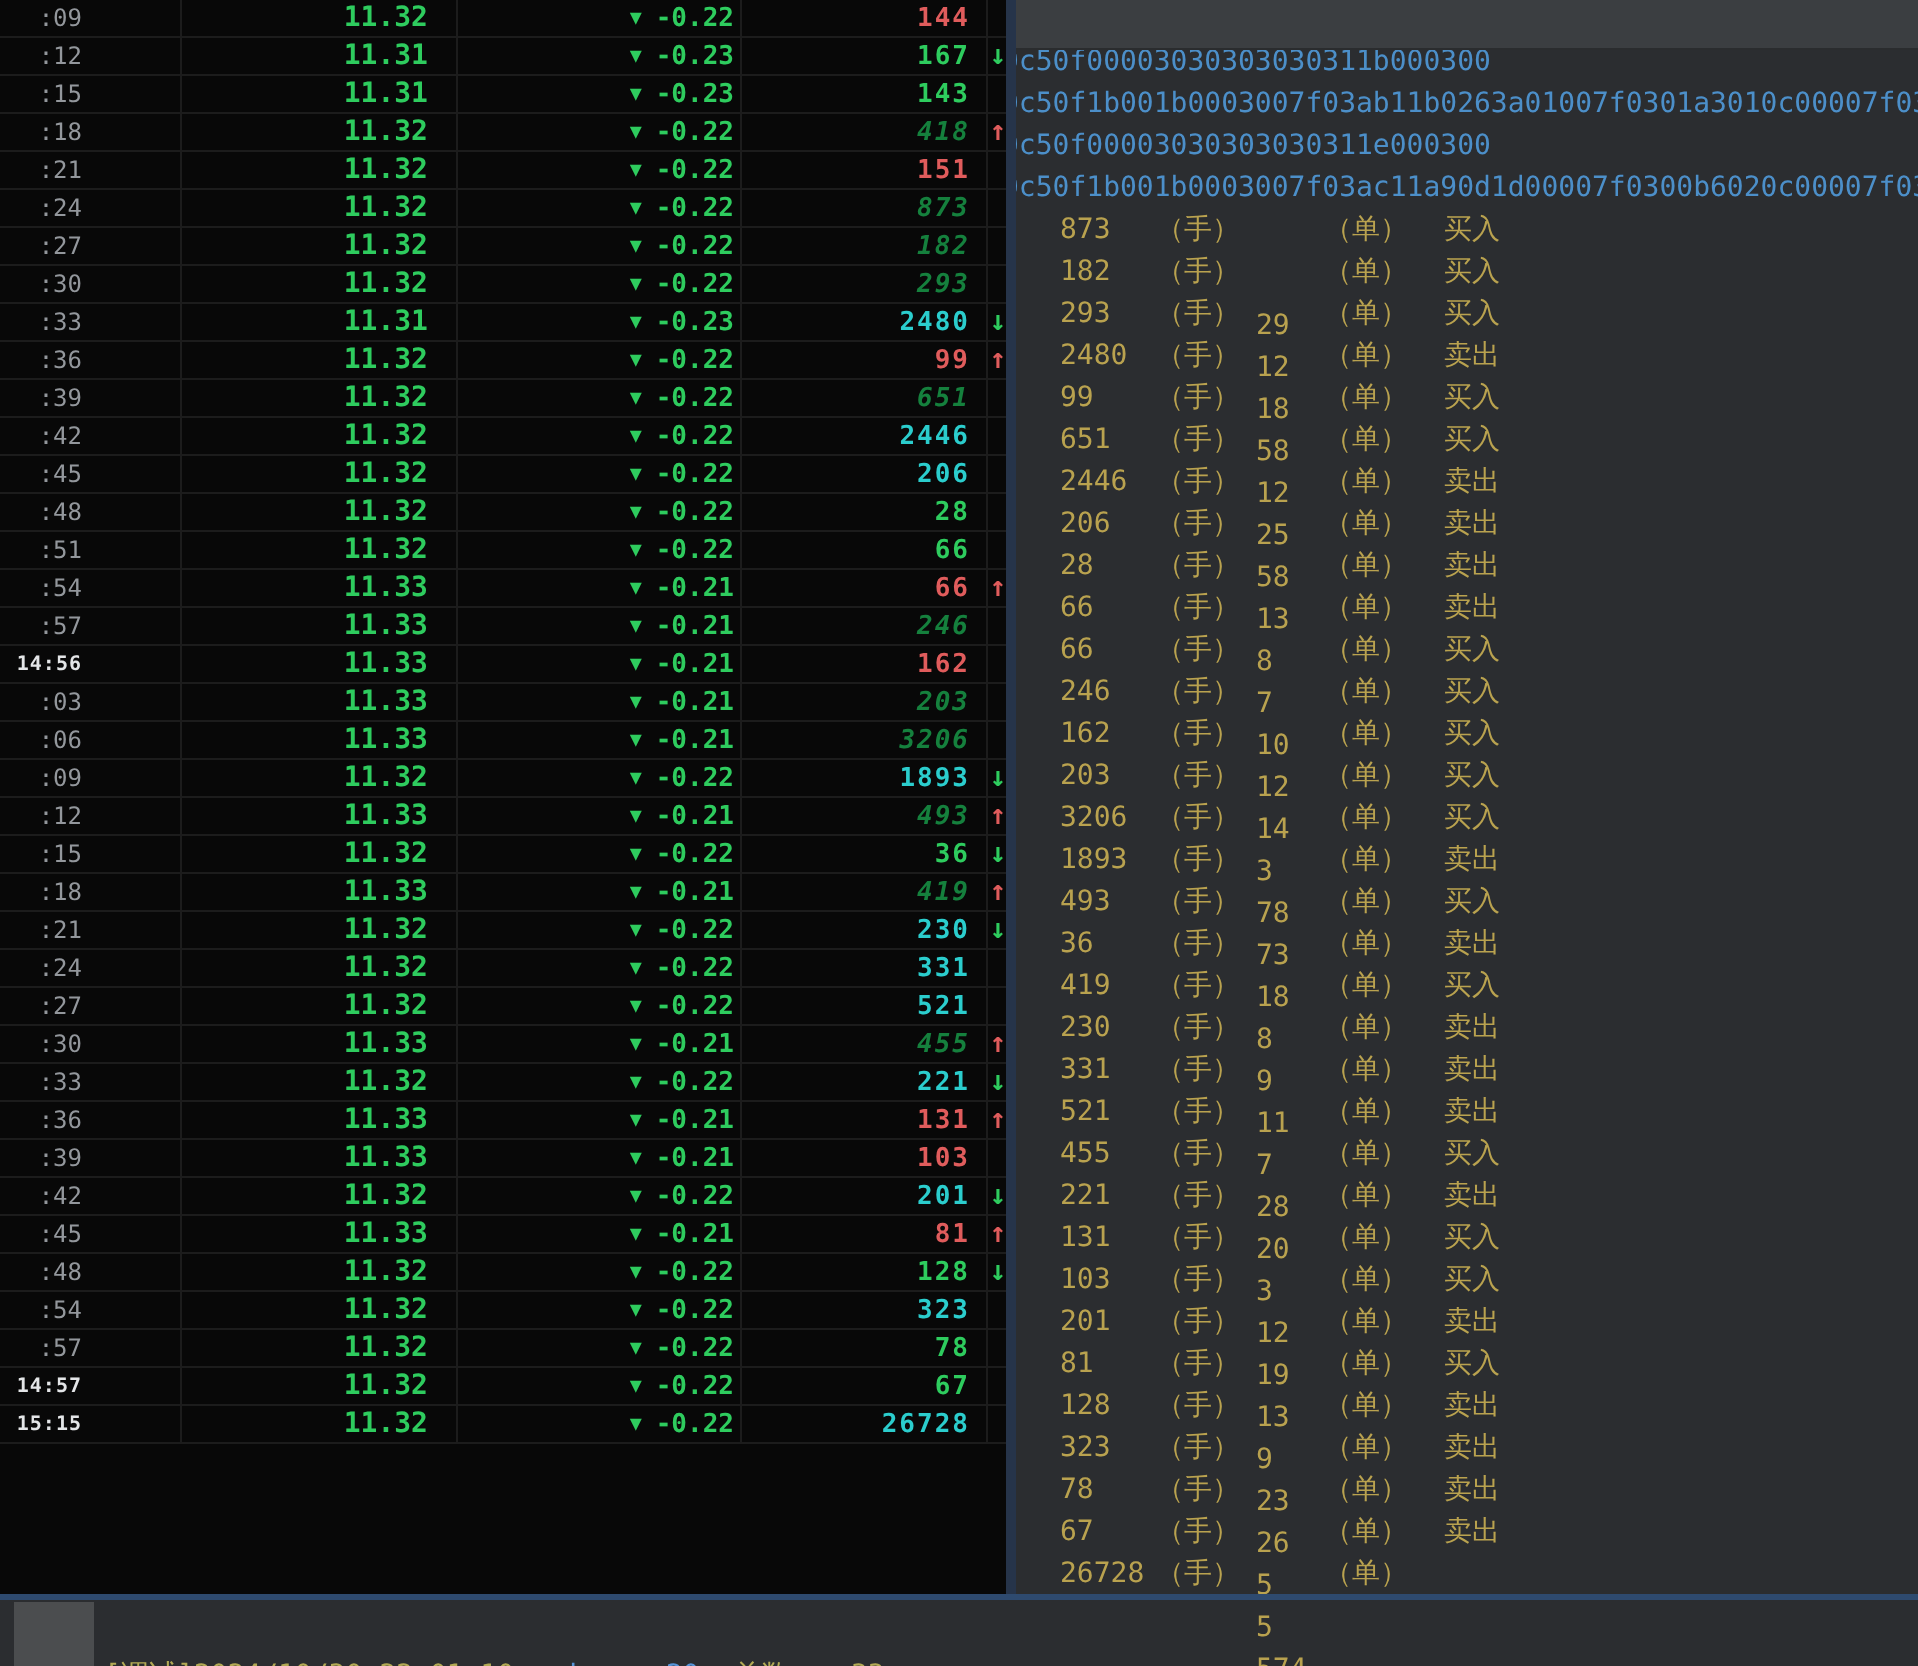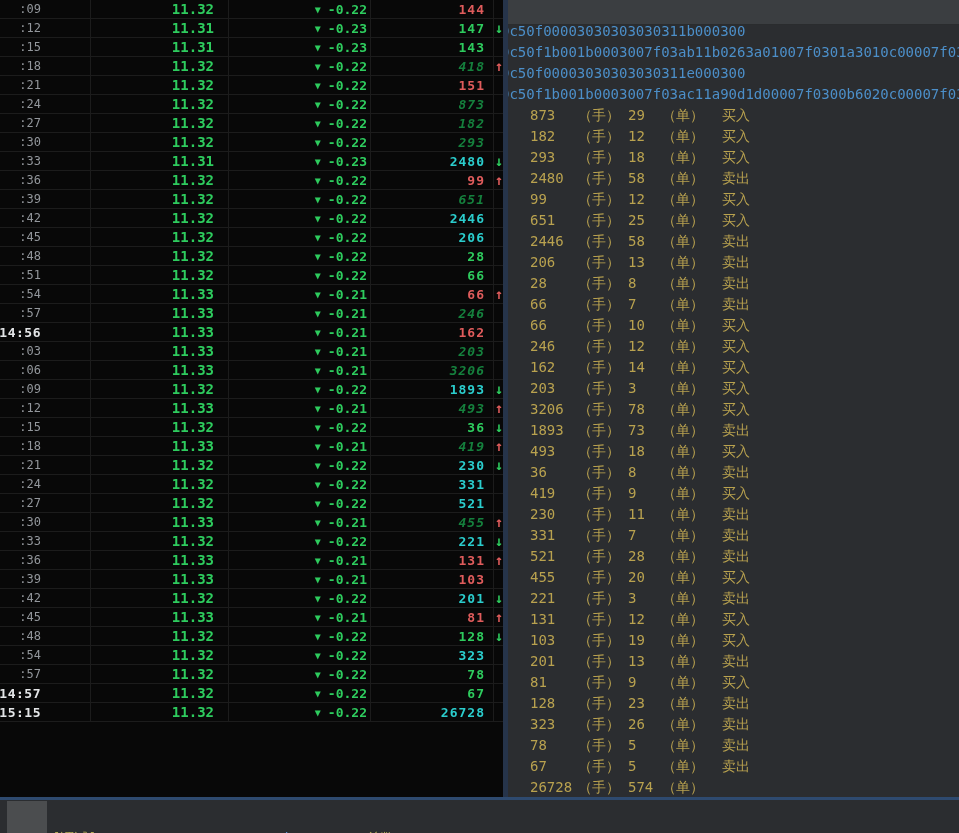--- a/index.html
+++ b/index.html
@@ -7,29 +7,29 @@
 
   
   .console-layer{position:absolute;left:0;top:0;width:959px;height:833px;z-index:1;}
   .hex-lines{position:absolute;left:501px;top:21px;z-index:1;}
   .hex-line{height:21px;line-height:21px;font-size:14px;color:#4c8fc9;white-space:pre;}
   .toolbar{position:absolute;left:507px;top:0;width:452px;height:24px;background:#3b3e41;
            border-bottom:1px solid #2a2c2e;z-index:2;}
   .trade-rows{position:absolute;left:507px;top:105px;width:452px;z-index:1;}
   .trade-row{position:relative;height:21px;line-height:21px;font-size:14px;color:#b9a24f;white-space:pre;}
   .trade-row span{position:absolute;top:0;}
-  .tr-vol{left:23px;} .tr-lots{left:71px;} .tr-cnt{left:121px;} .tr-ord{left:155px;} .tr-dir{left:215px;}
+  .tr-vol{left:23px;} .tr-lots{left:71px;} .tr-cnt{left:121px;margin-top:48px;} .tr-ord{left:155px;} .tr-dir{left:215px;}
 
   
   .app-window{position:absolute;left:0;top:0;width:504px;height:798px;background:#080808;z-index:4;}
   .tick-row{height:19px;box-sizing:border-box;border-bottom:1px solid #1c1c1c;display:flex;align-items:center;}
   .cell{box-sizing:border-box;height:100%;display:flex;align-items:center;}
   .c-time{width:91px;justify-content:flex-end;padding-right:49px;border-right:1px solid #1c1c1c;
           font-size:12px;color:#93979c;}
-  .c-time.full{font-size:13px;font-weight:bold;color:#e3e5e7;letter-spacing:0.5px;}
+  .c-time.full{font-size:10px;font-weight:bold;color:#e3e5e7;letter-spacing:0.5px;}
   .c-price{width:138px;justify-content:flex-end;padding-right:14px;border-right:1px solid #1c1c1c;
            font-size:14px;font-weight:bold;color:#2ecc5e;}
   .c-chg{width:142px;justify-content:flex-end;padding-right:3px;border-right:1px solid #1c1c1c;
          font-size:13px;font-weight:bold;color:#2ecc5e;}
   .c-chg .tri{font-size:10px;margin-right:7px;}
   .c-vol{width:123px;justify-content:flex-end;padding-right:8px;border-right:1px solid #1c1c1c;
          font-size:13px;font-weight:bold;letter-spacing:1px;}
   .c-arr{width:10px;justify-content:center;font-size:14px;font-weight:bold;}
   .vol-red{color:#e05c5c;} .vol-green{color:#2ecc5e;} .vol-magenta{color:#15803d;font-style:italic;} .vol-cyan{color:#2bcdcd;}
   .arr-up{color:#e05c5c;} .arr-down{color:#2ecc5e;}
@@ -106,21 +106,21 @@
         <span class="cell c-vol vol-red">144</span>
         <span class="cell c-arr arr-down"></span>
       </div>
       <div class="tick-row">
         <span class="cell c-time">:12</span>
         <span class="cell c-price">11.31</span>
         <span class="cell c-chg">
           <span class="tri">▼</span>
           <span class="">-0.23</span>
         </span>
-        <span class="cell c-vol vol-green">147</span>
+        <span class="cell c-vol vol-green">167</span>
         <span class="cell c-arr arr-down">↓</span>
       </div>
       <div class="tick-row">
         <span class="cell c-time">:15</span>
         <span class="cell c-price">11.31</span>
         <span class="cell c-chg">
           <span class="tri">▼</span>
           <span class="">-0.23</span>
         </span>
         <span class="cell c-vol vol-green">143</span>

